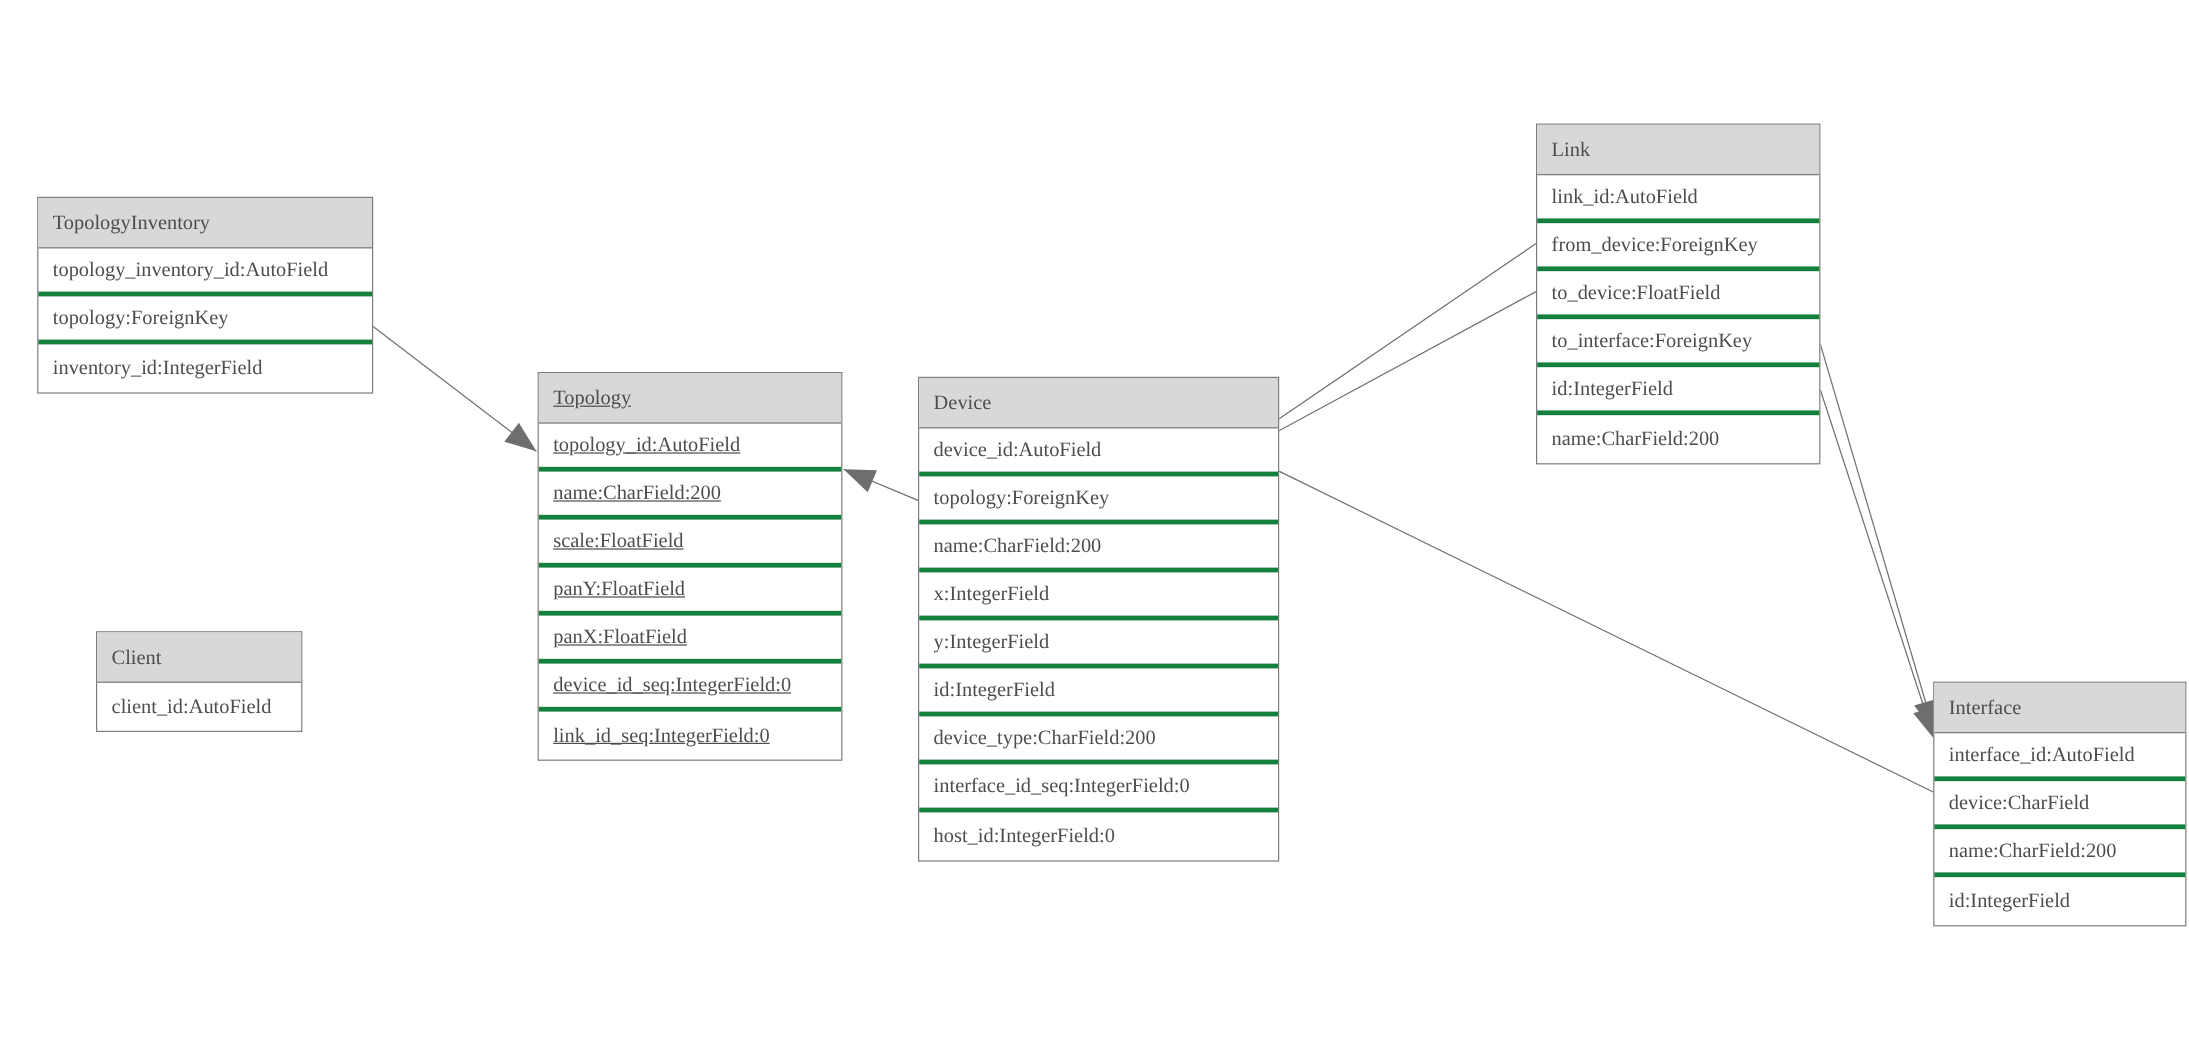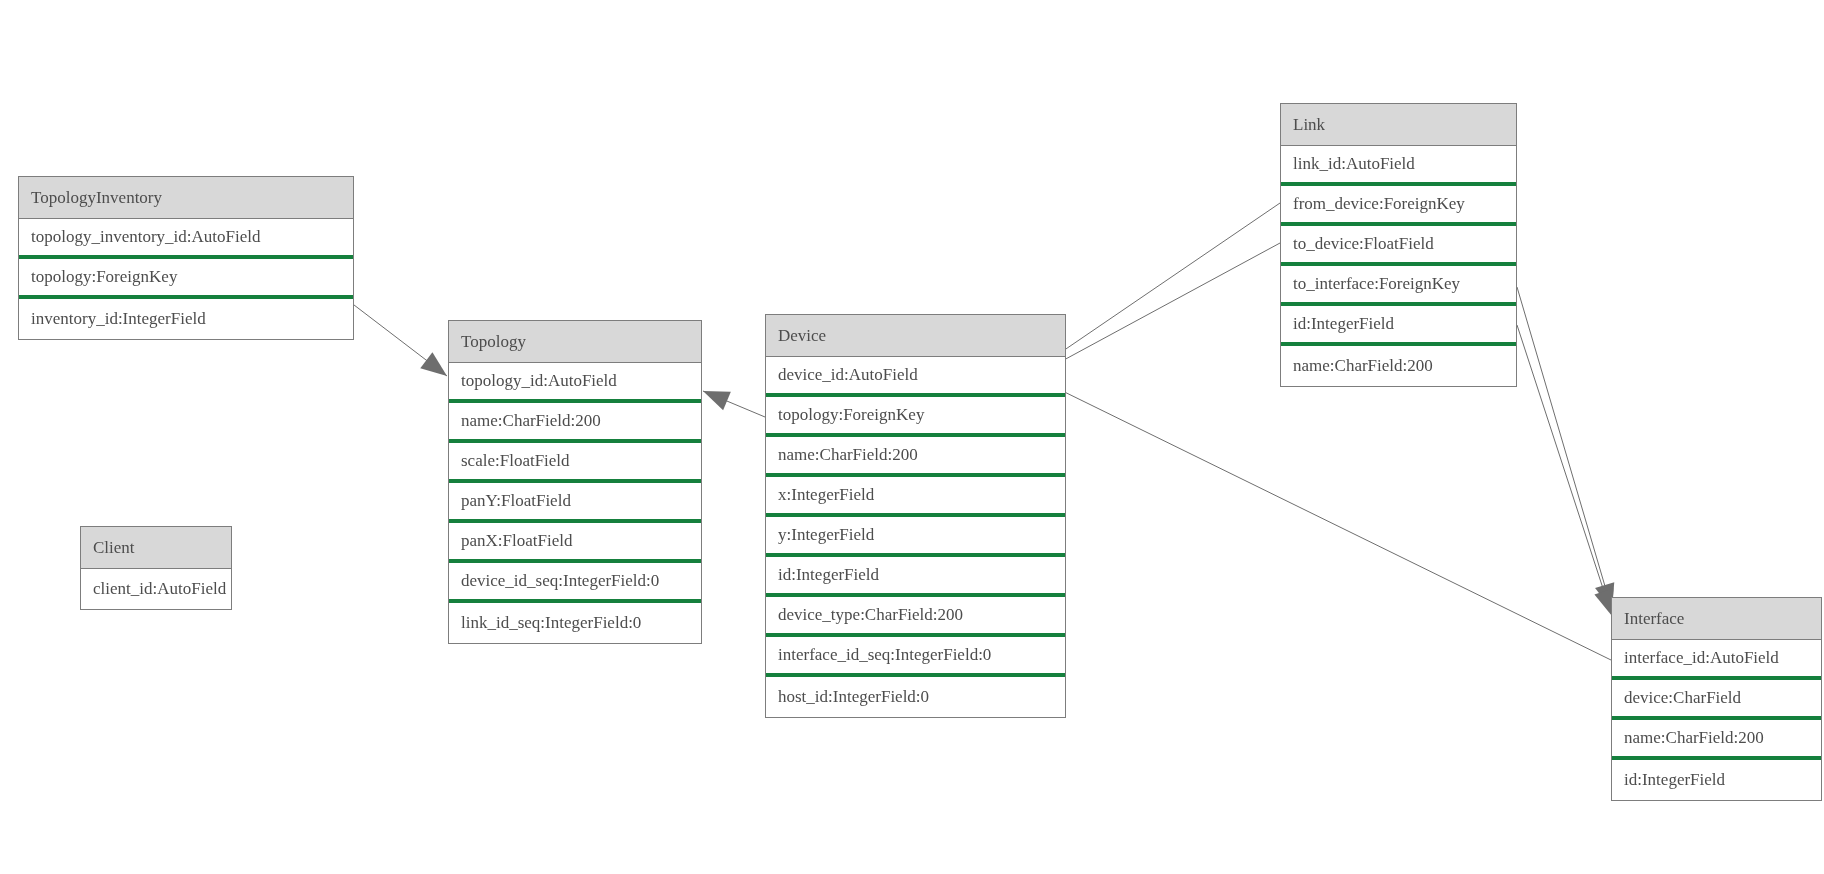--- a/index.html
+++ b/index.html
@@ -67,31 +67,31 @@
       </defs>
       <line x1="303" y1="266" x2="447" y2="376" stroke="#6e6e6e" stroke-width="1" marker-end="url(#arrowhead)"></line>
       <line x1="765" y1="417" x2="703" y2="391" stroke="#6e6e6e" stroke-width="1" marker-end="url(#arrowhead)"></line>
       <line x1="1280" y1="203" x2="1038" y2="368" stroke="#6e6e6e" stroke-width="1" marker-end="url(#arrowhead)"></line>
       <line x1="1280" y1="243" x2="1038" y2="374" stroke="#6e6e6e" stroke-width="1" marker-end="url(#arrowhead)"></line>
       <line x1="1517" y1="287" x2="1612" y2="610" stroke="#6e6e6e" stroke-width="1" marker-end="url(#arrowhead)"></line>
       <line x1="1517" y1="325" x2="1612" y2="616" stroke="#6e6e6e" stroke-width="1" marker-end="url(#arrowhead)"></line>
       <line x1="1611" y1="660" x2="1038" y2="379" stroke="#6e6e6e" stroke-width="1" marker-end="url(#arrowhead)"></line>
     </svg>
   <div id="entities-layer">
-      <div class="entity" style="left: 18px; top: 164px; width: 336px; margin-top: 12px;">
+      <div class="entity" style="left: 31px; top: 164px; width: 280px;">
         <div class="entity-header">TopologyInventory</div>
         <div class="entity-field">topology_inventory_id:AutoField</div>
         <div class="entity-field">topology:ForeignKey</div>
         <div class="entity-field">inventory_id:IntegerField</div>
       </div>
-      <div class="entity" style="left: 80px; top: 526px; width: 152px;">
+      <div class="entity" style="left: 80px; top: 526px; width: 172px;">
         <div class="entity-header">Client</div>
         <div class="entity-field">client_id:AutoField</div>
       </div>
-      <div class="entity" style="left: 448px; top: 320px; width: 254px;">
+      <div class="entity" style="left: 448px; top: 310px; width: 254px; text-decoration: underline;">
         <div class="entity-header">Topology</div>
         <div class="entity-field">topology_id:AutoField</div>
         <div class="entity-field">name:CharField:200</div>
         <div class="entity-field">scale:FloatField</div>
         <div class="entity-field">panY:FloatField</div>
         <div class="entity-field">panX:FloatField</div>
         <div class="entity-field">device_id_seq:IntegerField:0</div>
         <div class="entity-field">link_id_seq:IntegerField:0</div>
       </div>
       <div class="entity" style="left: 765px; top: 314px; width: 301px;">
@@ -108,21 +108,21 @@
       </div>
       <div class="entity" style="left: 1280px; top: 103px; width: 237px;">
         <div class="entity-header">Link</div>
         <div class="entity-field">link_id:AutoField</div>
         <div class="entity-field">from_device:ForeignKey</div>
         <div class="entity-field">to_device:FloatField</div>
         <div class="entity-field">to_interface:ForeignKey</div>
         <div class="entity-field">id:IntegerField</div>
         <div class="entity-field">name:CharField:200</div>
       </div>
-      <div class="entity" style="left: 1611px; top: 568px; width: 211px; margin-top: 29px;">
+      <div class="entity" style="left: 1611px; top: 568px; width: 211px;">
         <div class="entity-header">Interface</div>
         <div class="entity-field">interface_id:AutoField</div>
         <div class="entity-field">device:CharField</div>
         <div class="entity-field">name:CharField:200</div>
         <div class="entity-field">id:IntegerField</div>
       </div>
     </div>
 </div>
 
 </body></html>

